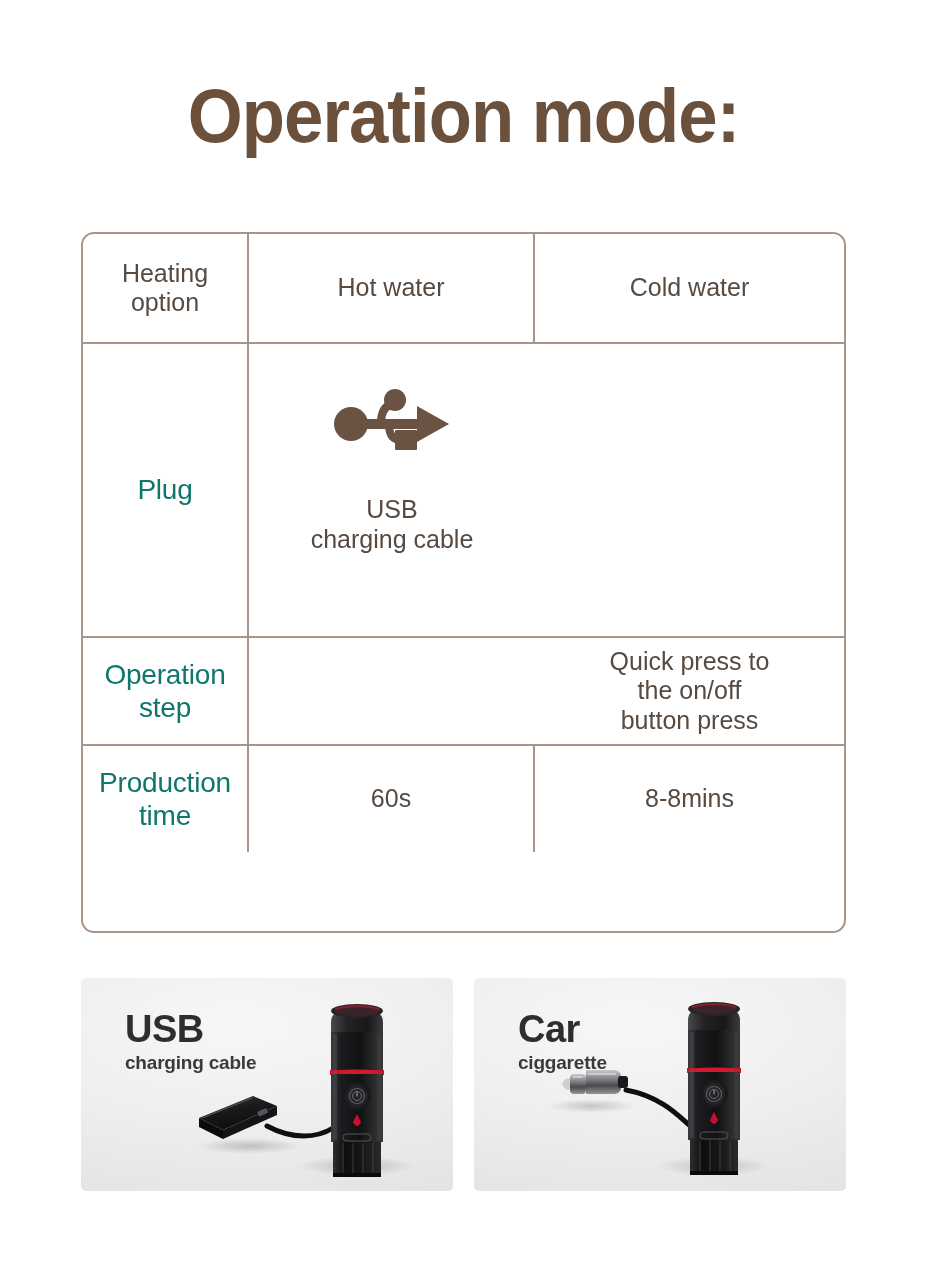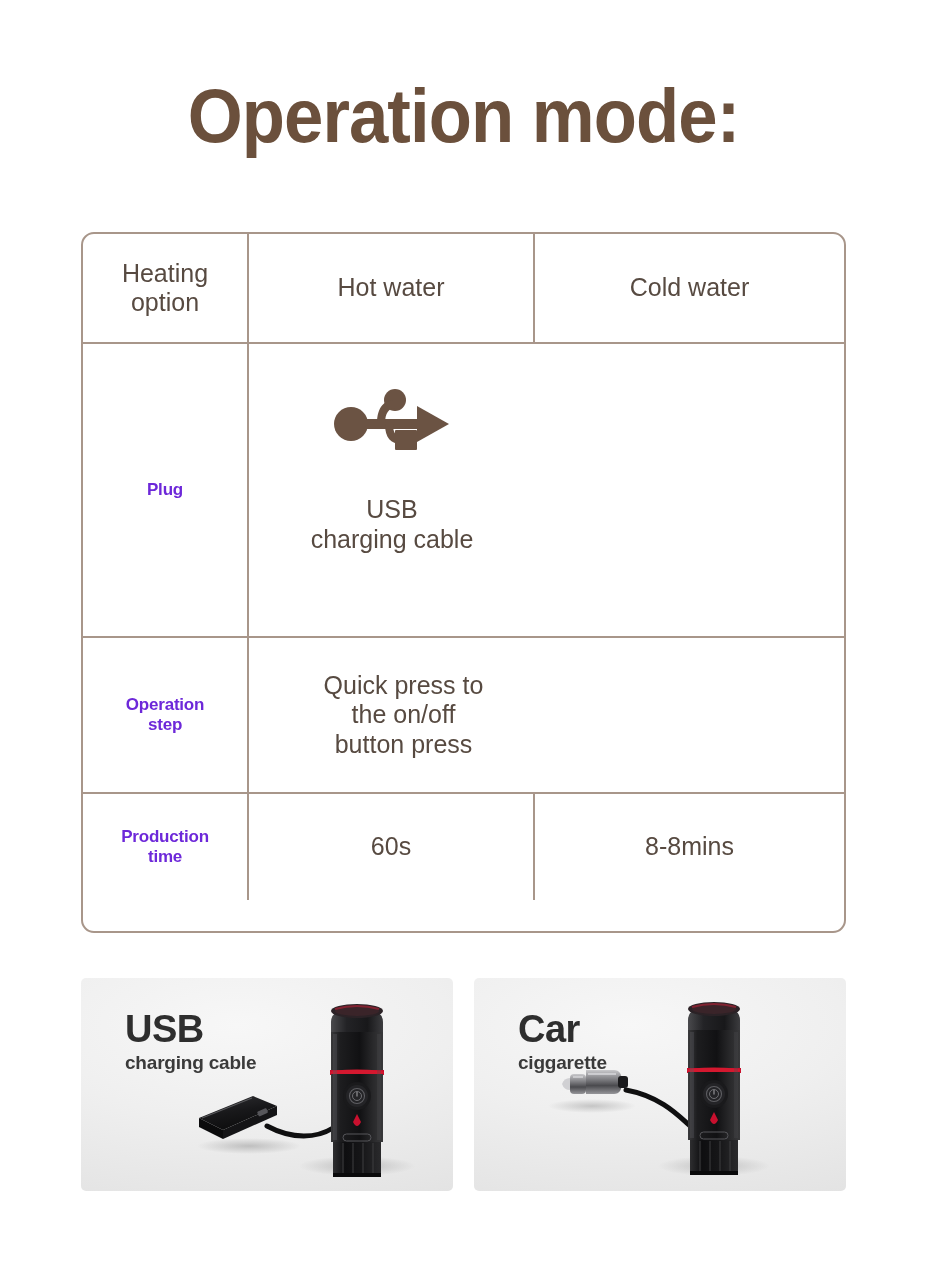--- a/index.html
+++ b/index.html
@@ -48,21 +48,21 @@
   .trow {
     display: flex;
     width: 100%;
     box-sizing: border-box;
     border-bottom: 2px solid #a8968a;
   }
   .trow:last-child { border-bottom: none; }
 
   .row-head   { height: 110px; }
   .row-plug   { height: 294px; }
-  .row-step   { height: 156px; }
+  .row-step   { height: 108px; justify-content: space-between; }
   .row-time   { height: 106px; }
 
   .tcell {
     box-sizing: border-box;
     display: flex;
     flex-direction: column;
     align-items: center;
     justify-content: center;
     text-align: center;
     border-right: 2px solid #a8968a;
@@ -71,23 +71,23 @@
     line-height: 1.18;
     padding: 4px 8px;
   }
   .tcell:last-child { border-right: none; }
 
   .c-label { width: 166px; }
   .c-hot   { width: 286px; }
   .c-cold  { width: 309px; }
 
   .c-label.bold {
-    font-weight: bold;
-    color: #6d28d9;
-    font-size: 17px;
+    font-weight: normal;
+    color: #0f766e;
+    font-size: 28px;
     letter-spacing: -0.2px;
   }
   .c-label .ln { display: block; }
   .tcell .ln { display: block; }
 
   
   .plug-cell {
     justify-content: flex-start;
     padding-top: 0;
   }

